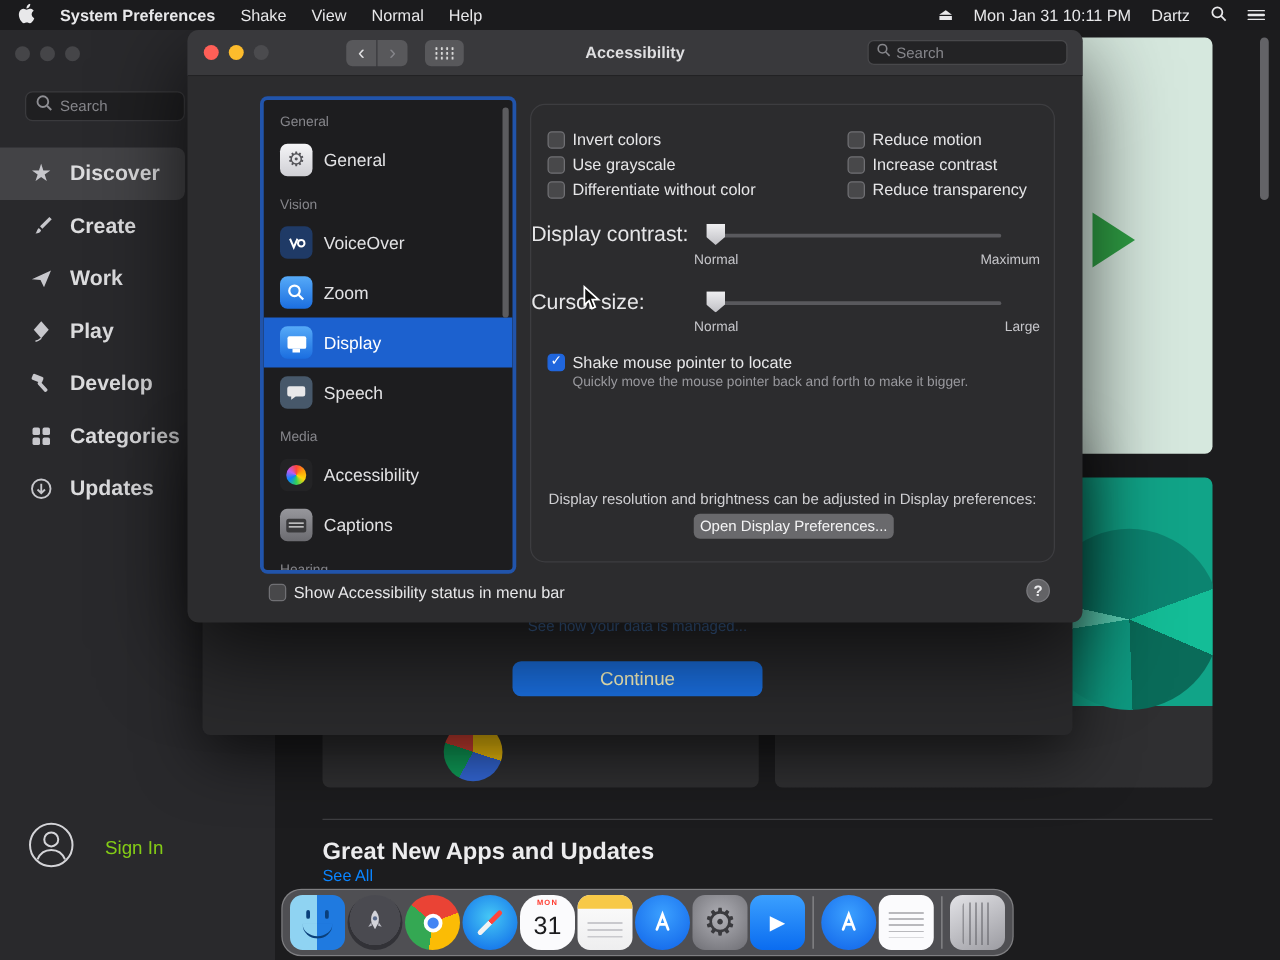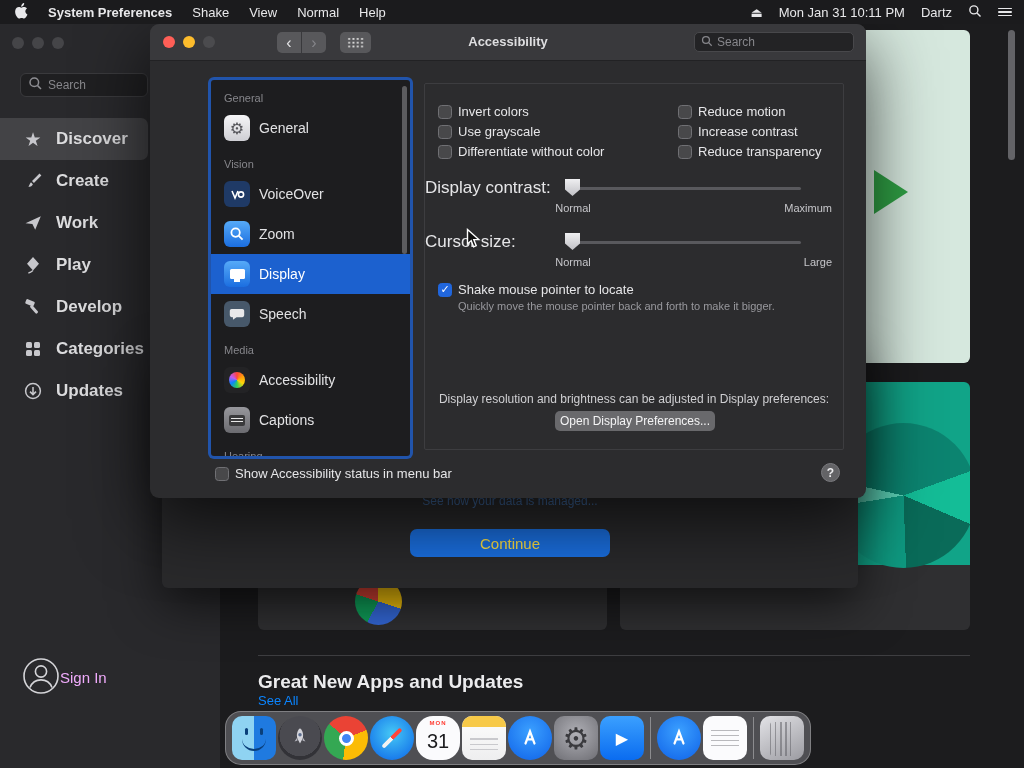--- a/index.html
+++ b/index.html
@@ -25,21 +25,21 @@
   #as-search { position:absolute; left:20px; top:49px; width:128px; height:24px; background:#1f1f21;
     border:1px solid #3a3a3d; border-radius:6px; display:flex; align-items:center; gap:5px; padding:0 7px; }
   #as-search input, #sp-search input { background:transparent; border:none; outline:none; color:#d0d0d4;
     font-size:12px; width:100%; font-family:inherit; }
   #as-search input::placeholder, #sp-search input::placeholder { color:#86868b; }
   .as-nav { position:absolute; left:0; top:94px; width:148px; }
   .as-nav-item { height:42px; display:flex; align-items:center; gap:12px; padding-left:22px;
     color:#dcdcde; font-size:17px; font-weight:600; }
   .as-nav-item.selected { background:#434346; border-radius:0 7px 7px 0; }
   .as-nav-icon { width:22px; display:flex; justify-content:center; color:#c7c7cc; font-size:19px; }
-  #as-signin { position:absolute; left:22px; top:633px; display:flex; align-items:center; gap:0; color:#f0abfc; font-size:15px; }
+  #as-signin { position:absolute; left:22px; top:633px; display:flex; align-items:center; gap:24px; color:#84cc16; font-size:15px; }
 
   #as-content { position:absolute; left:220px; top:0; width:804px; height:744px; background:#1c1c1e; }
   .as-card { position:absolute; border-radius:6px; overflow:hidden; }
   #hero-card { left:38px; top:6px; width:712px; height:333px; background:#d6e8de; }
   #hero-tri { position:absolute; left:616px; top:140px; width:0; height:0;
     border-top:22px solid transparent; border-bottom:22px solid transparent; border-left:34px solid #2f9e44; }
   #card-left { left:38px; top:358px; width:349px; height:248px; background:#2f2f31; }
   #card-left .mini-pie { position:absolute; left:97px; top:196px; width:47px; height:47px; border-radius:50%;
     background:conic-gradient(#f4c20d 0 30%, #3367d6 30% 58%, #0f9d58 58% 80%, #db4437 80% 100%); }
   #card-right { left:400px; top:358px; width:350px; height:248px; background:linear-gradient(#11a488 0 183px, #2f2f31 183px 100%); }
@@ -49,21 +49,21 @@
   #as-divider { position:absolute; left:38px; top:631px; width:712px; height:1px; background:#3e3e41; }
   #as-headrow { position:absolute; left:38px; top:647px; width:712px; display:flex; align-items:baseline; justify-content:space-between;flex-direction:column; }
   #as-heading { color:#ececee; font-size:19px; font-weight:bold; }
   #as-seeall { color:#0a84ff; font-size:13px; }
 
   
   #dialog { position:absolute; left:162px; top:352px; width:696px; height:236px; background:#29292b;
     border-radius:6px; box-shadow:0 14px 50px rgba(0,0,0,.65); z-index:5; }
   #dialog-link { position:absolute; left:0; top:142px; width:100%; text-align:center; color:#3d6498; font-size:12px; }
   #continue-btn { position:absolute; left:248px; top:177px; width:200px; height:28px; background:#1a6fe0;
-    border:none; border-radius:7px; color:#fde047; font-size:15px; font-family:inherit; }
+    border:none; border-radius:7px; color:#fef9c3; font-size:15px; font-family:inherit; }
 
   
   #prefs { position:absolute; left:150px; top:24px; width:716px; height:474px; background:#2c2c2e;
     border-radius:9px; box-shadow:0 22px 70px rgba(0,0,0,.7); z-index:10; }
   #sp-titlebar { position:absolute; left:0; top:0; width:716px; height:37px; background:#39393c;
     border-radius:9px 9px 0 0; border-bottom:1px solid #222224; }
   #sp-titlebar .tl { top:12px; }
   .tl.red { background:#ff5f57; } .tl.yellow { background:#fdbc2c; } .tl.gray { background:#4b4b4e; }
   #sp-title { position:absolute; left:50%; top:10px; transform:translateX(-50%); color:#dedee0; font-size:13px; font-weight:bold; }
   .nav-seg { position:absolute; left:127px; top:8px; display:flex; gap:1px; }
@@ -94,21 +94,21 @@
     background:conic-gradient(#ff453a,#ff9f0a,#ffd60a,#30d158,#0a84ff,#bf5af2,#ff453a); }
   .icon-captions { background:linear-gradient(#97979c,#6b6b70); }
   .icon-captions .cc { width:16px; height:11px; background:#3a3a3c; border-radius:2px; position:relative; }
   .icon-captions .cc::after { content:""; position:absolute; left:2px; top:3px; width:12px; height:1.5px;
     background:#e8e8e8; box-shadow:0 3px 0 #e8e8e8; }
   .disp-screen { width:15px; height:10px; background:#fff; border-radius:1.5px; position:relative; }
   .disp-screen::after { content:""; position:absolute; left:4.5px; top:10px; width:6px; height:3px; background:#fff; }
   #sp-list-scroll { position:absolute; right:3px; top:6px; width:5px; height:168px; background:#5c5c5f; border-radius:3px; }
 
   
-  #sp-panel { position:absolute; left:274px; top:59px; width:420px; height:367px; border:1px solid #3d3d40; border-radius:2px; }
+  #sp-panel { position:absolute; left:274px; top:59px; width:420px; height:367px; border:1px solid #3d3d40; border-radius:12px; }
   .cbrow { position:absolute; display:flex; align-items:center; gap:6px; }
   .cbox { width:14px; height:14px; background:#48484a; border:1px solid #707074; border-radius:3.5px; flex:0 0 14px; }
   .cbox.checked { background:#2066dd; border-color:#2066dd; color:#fff; display:flex; align-items:center;
     justify-content:center; font-size:11px; line-height:1; }
   .cblabel { color:#e6e6e8; font-size:13px; }
   .slider-label { position:absolute; color:#e6e6e8; font-size:17px; left:0; width:132px; }
   .slider-track { position:absolute; left:142px; width:234px; height:3px; background:#59595d; border-radius:2px; }
   .slider-thumb { position:absolute; width:15px; height:17px; background:linear-gradient(#efeff1,#c0c0c5);
     clip-path:polygon(0 0,100% 0,100% 62%,50% 100%,0 62%); }
   .slider-min { position:absolute; font-size:11px; color:#c6c6ca; width:70px; text-align:center; left:113px; }

